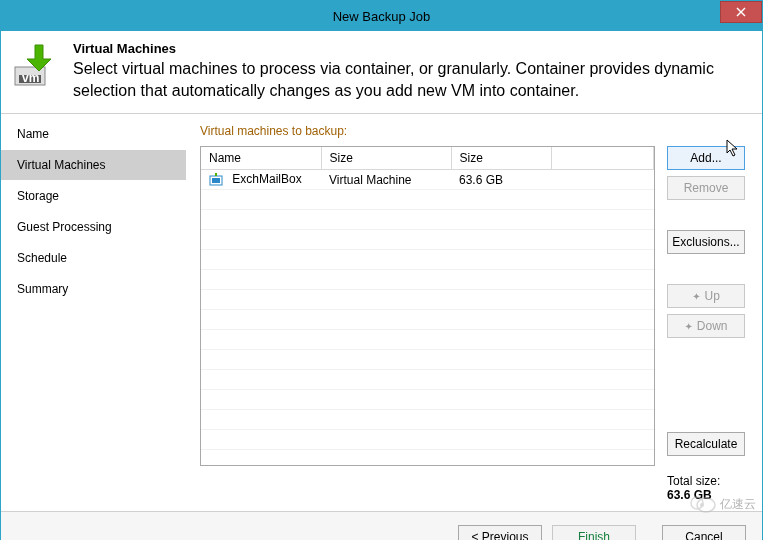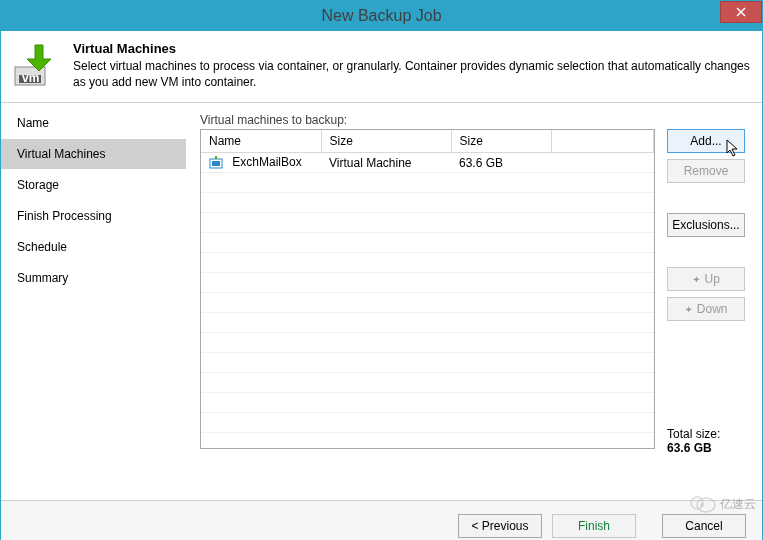--- a/index.html
+++ b/index.html
@@ -1,31 +1,31 @@
 <!DOCTYPE html>
 <html><head>
 <meta charset="utf-8">
 <style>
   * { box-sizing: border-box; margin: 0; padding: 0; font-family: "Segoe UI", Tahoma, sans-serif; font-size: 12px; }
   body { background: #eeeeee; }
   .window { width: 763px; height: 540px; background: #ffffff; border: 1px solid #2fa4c9; position: relative; }
   .titlebar { height: 30px; background: #2fa4c9; display: flex; align-items: center; justify-content: center; position: relative; }
-  .titlebar .title { color: #404040; font-size: 16px; }
+  .titlebar .title { color: #000000; font-size: 13px; }
   .close-btn { position: absolute; right: 0; top: 0; width: 42px; height: 22px; background: #c75050; border: 1px solid #a04040; display: flex; align-items: center; justify-content: center; color: #fff; font-size: 14px; cursor: pointer; }
   .close-btn svg { width:10px; height:10px; }
   .header { display: flex; padding: 10px 12px 12px 12px; border-bottom: 1px solid #d0d0d0; }
   .header-icon { width: 48px; height: 48px; margin-right: 12px; flex-shrink:0; }
   .header-text h2 { font-size: 13px; font-weight: 600; color: #000; margin-bottom: 2px; }
-  .header-text p { font-size: 12px; color: #000; line-height: 1.35; }
+  .header-text p { font-size: 16px; color: #000; line-height: 1.35; }
   .body { display: flex; height: 397px; }
   .sidebar { width: 185px; background: #fff; border-right: 0; padding-top: 4px; }
   .sidebar-item { padding: 8px 16px; color: #000; cursor: pointer; margin: 1px 0;}
   .sidebar-item.selected { background: #cfcfcf; }
   .content { flex: 1; padding: 10px 16px 8px 14px; position: relative; }
-  .content-label { margin-bottom: 2px; color:#404040;}
+  .content-label { margin-bottom: 8px; color:#a16207;}
   .table-and-buttons { display: flex; gap: 12px; }
   .table-wrap { border: 1px solid #a8a8a8; width: 455px; height: 320px; background:#fff;}
   table { border-collapse: collapse; width: 100%; }
   thead th { text-align: left; font-weight: 400; padding: 4px 8px; border-right: 1px solid #d8d8d8; border-bottom: 1px solid #d8d8d8; background: #fff; height:22px;}
   tbody td { padding: 2px 8px; border-bottom: 1px solid #f1f1f1; height:20px; vertical-align: middle;}
   .vm-icon { display:inline-block; width:16px; height:14px; vertical-align:middle; margin-right:4px; }
   .btn-col { display: flex; flex-direction: column; gap: 6px; width: 78px; }
   .btn { height: 24px; border: 1px solid #a8a8a8; background: #f3f3f3; cursor: pointer; display:flex; align-items:center; justify-content:center; gap:4px; color:#000;}
   .btn.disabled { color: #9c9c9c; border-color: #c8c8c8; cursor: default; }
   .btn.highlight { border: 1px solid #4aa0e0; background: #eaf3fb; }
@@ -70,21 +70,21 @@
       <h2>Virtual Machines</h2>
       <p>Select virtual machines to process via container, or granularly. Container provides dynamic selection that automatically changes as you add new VM into container.</p>
     </div>
   </div>
 
   <div class="body">
     <div class="sidebar">
       <div class="sidebar-item">Name</div>
       <div class="sidebar-item selected">Virtual Machines</div>
       <div class="sidebar-item">Storage</div>
-      <div class="sidebar-item">Finish Processing</div>
+      <div class="sidebar-item">Guest Processing</div>
       <div class="sidebar-item">Schedule</div>
       <div class="sidebar-item">Summary</div>
     </div>
 
     <div class="content">
       <div class="content-label">Virtual machines to backup:</div>
       <div class="table-and-buttons">
         <div class="table-wrap">
           <table>
             <thead>
@@ -201,20 +201,21 @@
           <div class="gap-s"></div>
           <div class="btn disabled">
             <span class="arrow">✦</span>
             <span>Up</span>
           </div>
           <div class="btn disabled">
             <span class="arrow">✦</span>
             <span>Down</span>
           </div>
           <div class="gap-l"></div>
+          <div class="btn">Recalculate</div>
           <div class="totals">
             <div class="lbl">Total size:</div>
             <div class="val">63.6 GB</div>
           </div>
         </div>
       </div>
     </div>
   </div>
 
   <div class="footer">

